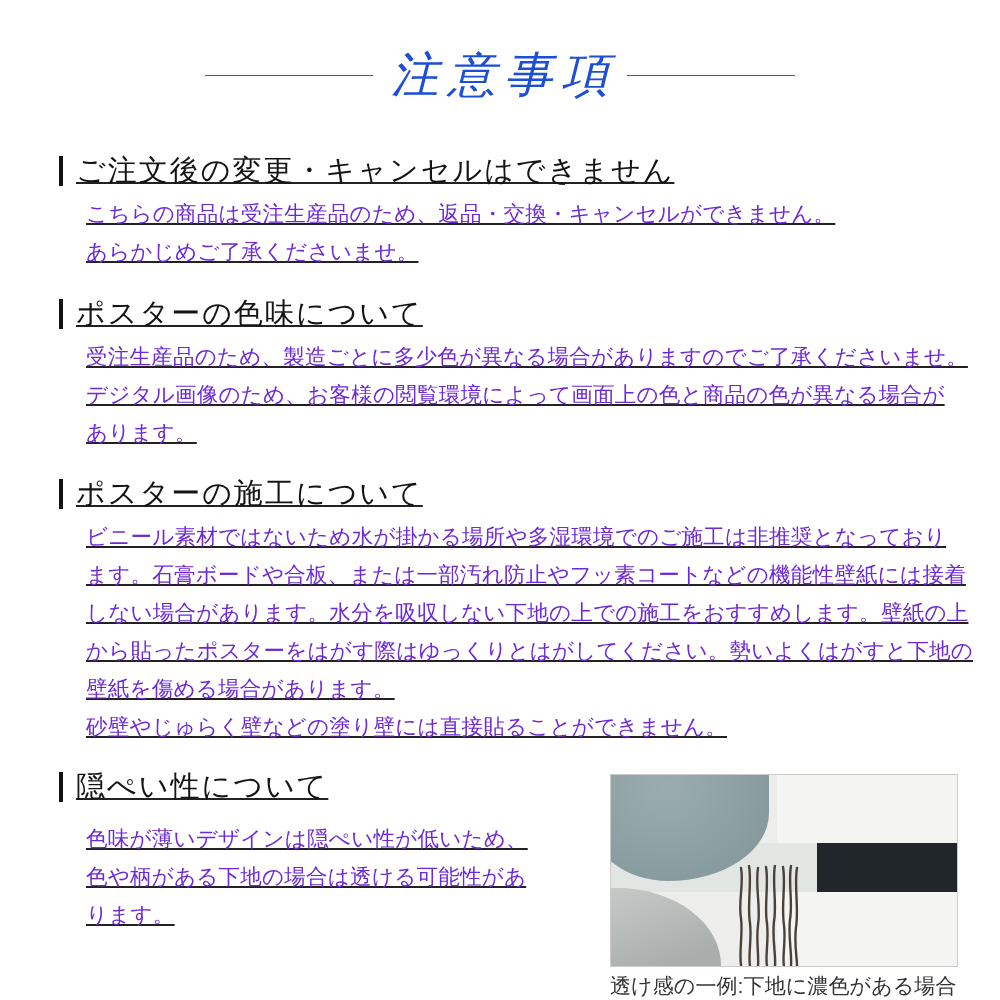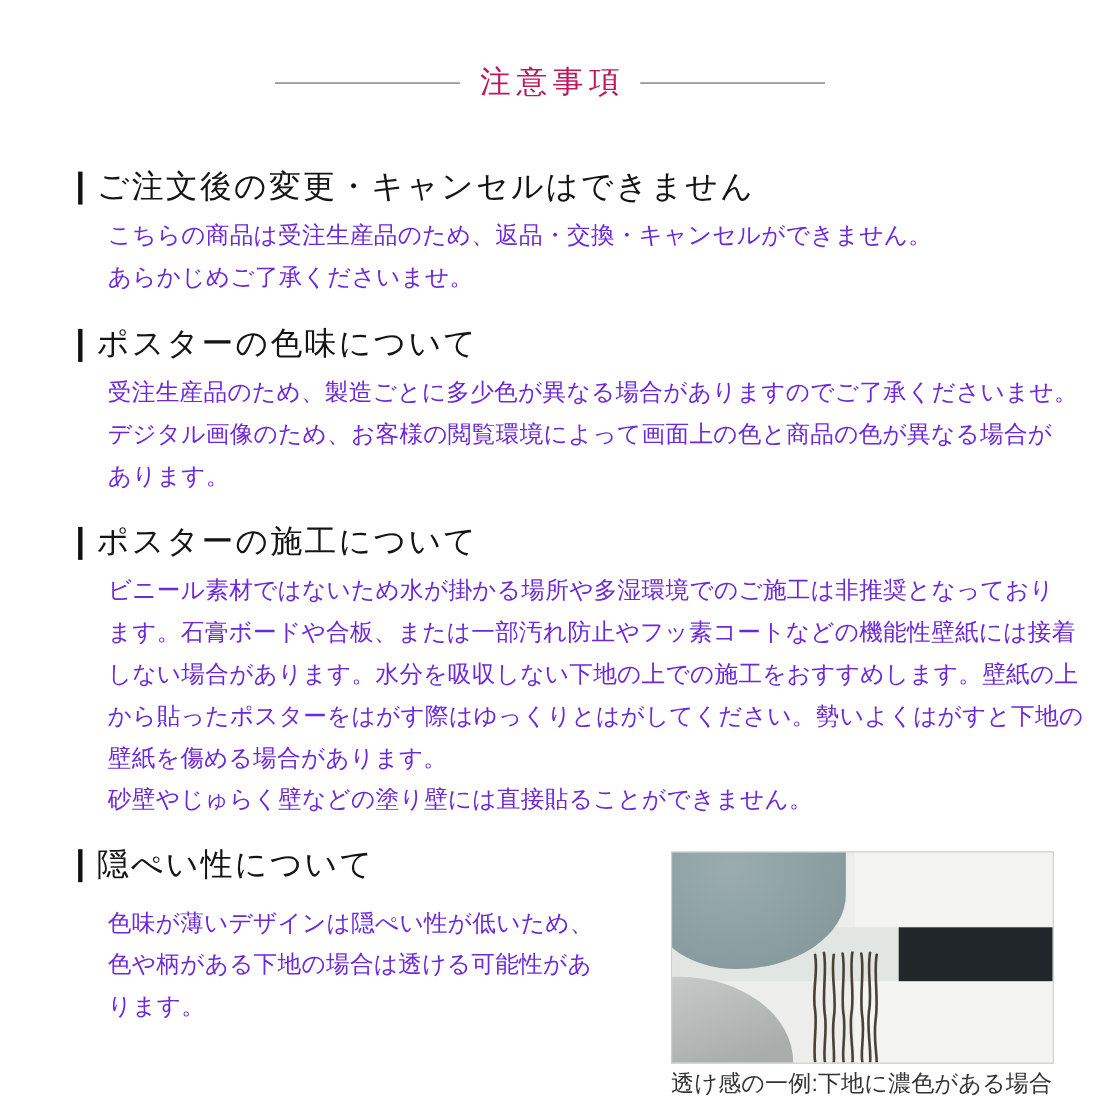--- a/index.html
+++ b/index.html
@@ -10,26 +10,26 @@
   }
   .page{position:absolute;inset:0;}
 
   
   .title-row{
     position:absolute;top:50px;left:0;right:0;height:50px;
     display:flex;align-items:center;justify-content:center;gap:18px;
   }
   .t-line{width:168px;height:0;border-top:1px solid #5a5a5a;}
   .page-title{
-    margin:0;font-size:28px;font-weight:500;color:#be185d;
-    letter-spacing:0.18em;margin-right:-0.18em;line-height:1.15;white-space:nowrap;
+    margin:0;font-size:48px;font-weight:500;color:#1d4ed8;
+    letter-spacing:0.18em;margin-right:-0.18em;line-height:1.15;white-space:nowrap;font-style:italic;
   }
 
   
-  .sec{position:absolute;left:71px;width:915px;}
+  .sec{position:absolute;left:59px;width:915px;text-decoration:underline;}
   .sec1{top:154px;} .sec2{top:297px;} .sec3{top:477px;} .sec4{top:770px;width:545px;}
   .sec-head{display:flex;align-items:center;gap:13px;}
   .head-bar{width:4px;height:30px;background:#111;flex:none;}
   .sec-heading{
     margin:0;font-size:29px;font-weight:500;color:#141414;
     letter-spacing:0.07em;line-height:33px;white-space:nowrap;
   }
   .sec-body{
     margin:8px 0 0 27px;font-size:21.5px;line-height:38px;color:#6d28d9;
     letter-spacing:0.012em;white-space:pre-line;

